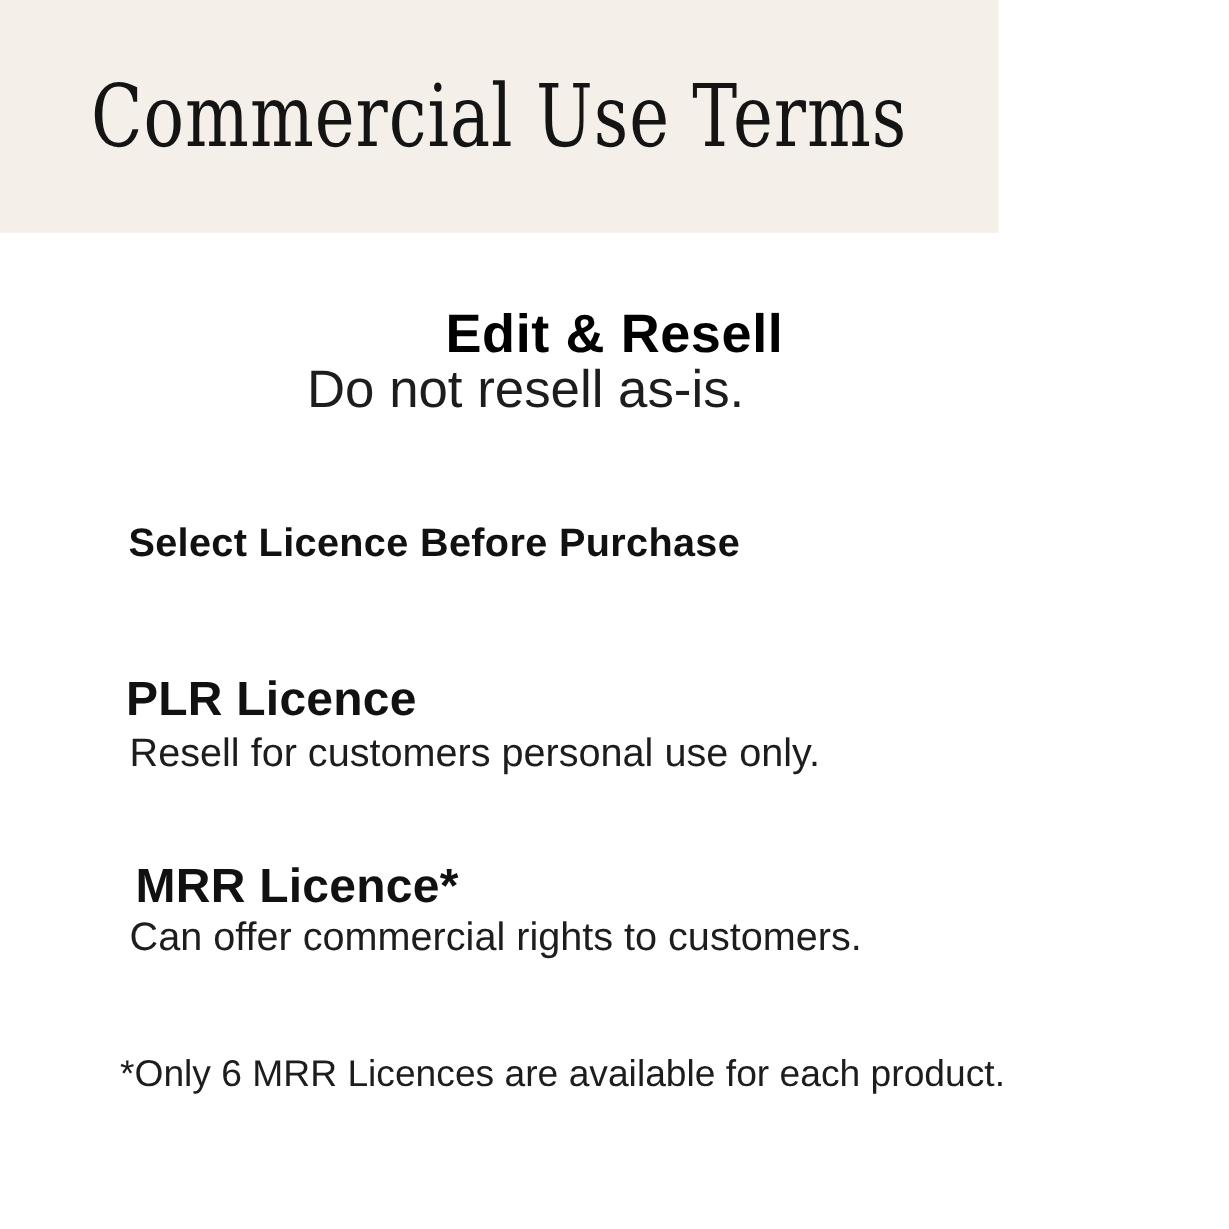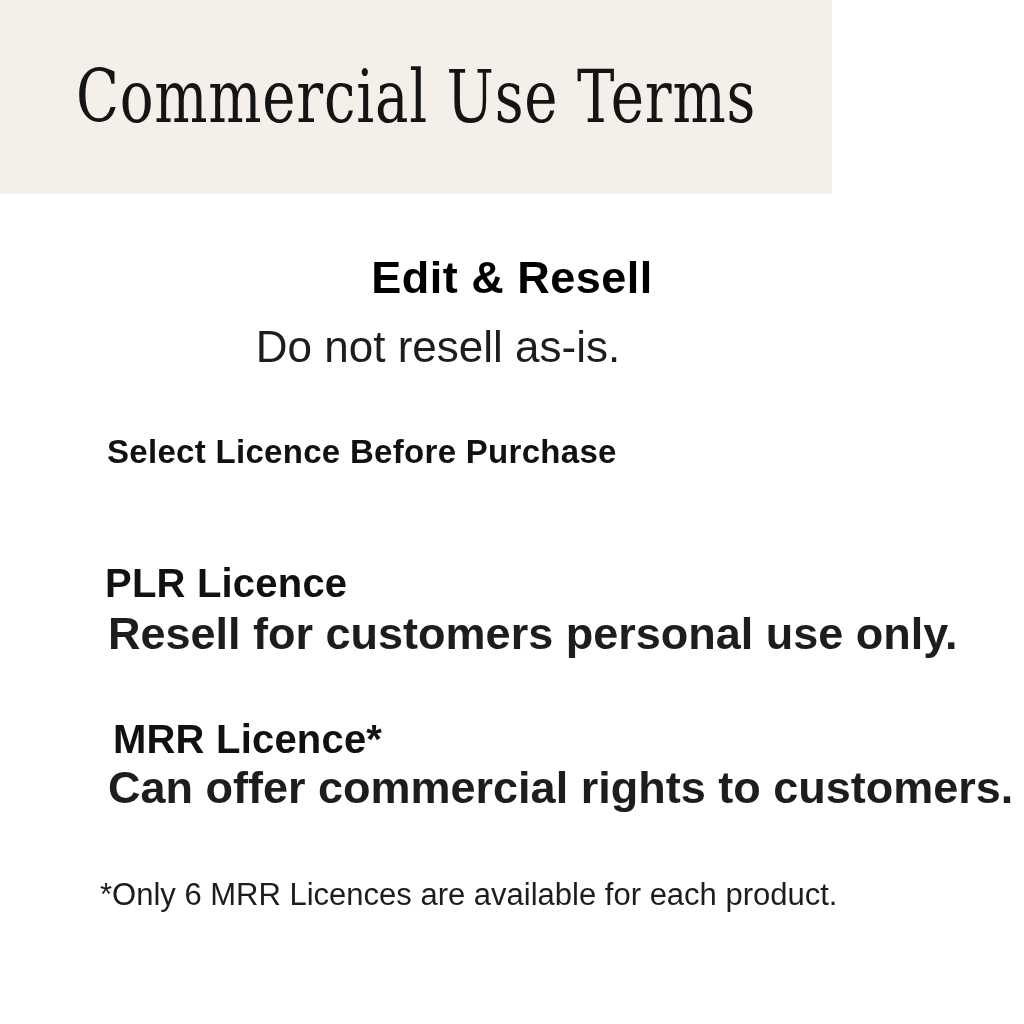--- a/index.html
+++ b/index.html
@@ -47,21 +47,21 @@
     left: 0;
     width: 1024px;
     text-align: center;
     font-size: 45px;
     font-weight: 800;
     letter-spacing: 0.5px;
     color: #000000;
   }
   .intro-subheading {
     position: absolute;
-    top: 322px;
+    top: 300px;
     left: 0;
     width: 876px;
     text-align: center;
     font-size: 44px;
     font-weight: 400;
     color: #1d1d1d;
   }
 
   
   .instruction {
@@ -81,22 +81,22 @@
     left: 105px;
     font-size: 40px;
     font-weight: 800;
     letter-spacing: 0.2px;
     color: #111111;
     white-space: nowrap;
   }
   .licence-desc {
     position: absolute;
     left: 108px;
-    font-size: 45px;
-    font-weight: 700;
+    font-size: 33px;
+    font-weight: 400;
     color: #1d1d1d;
     white-space: nowrap;
   }
   .licence-plr-name  { top: 561px; }
   .licence-plr-desc  { top: 608px; }
   .licence-mrr-name  { top: 717px; left: 113px; }
   .licence-mrr-desc  { top: 762px; }
 
   
   .footnote {

